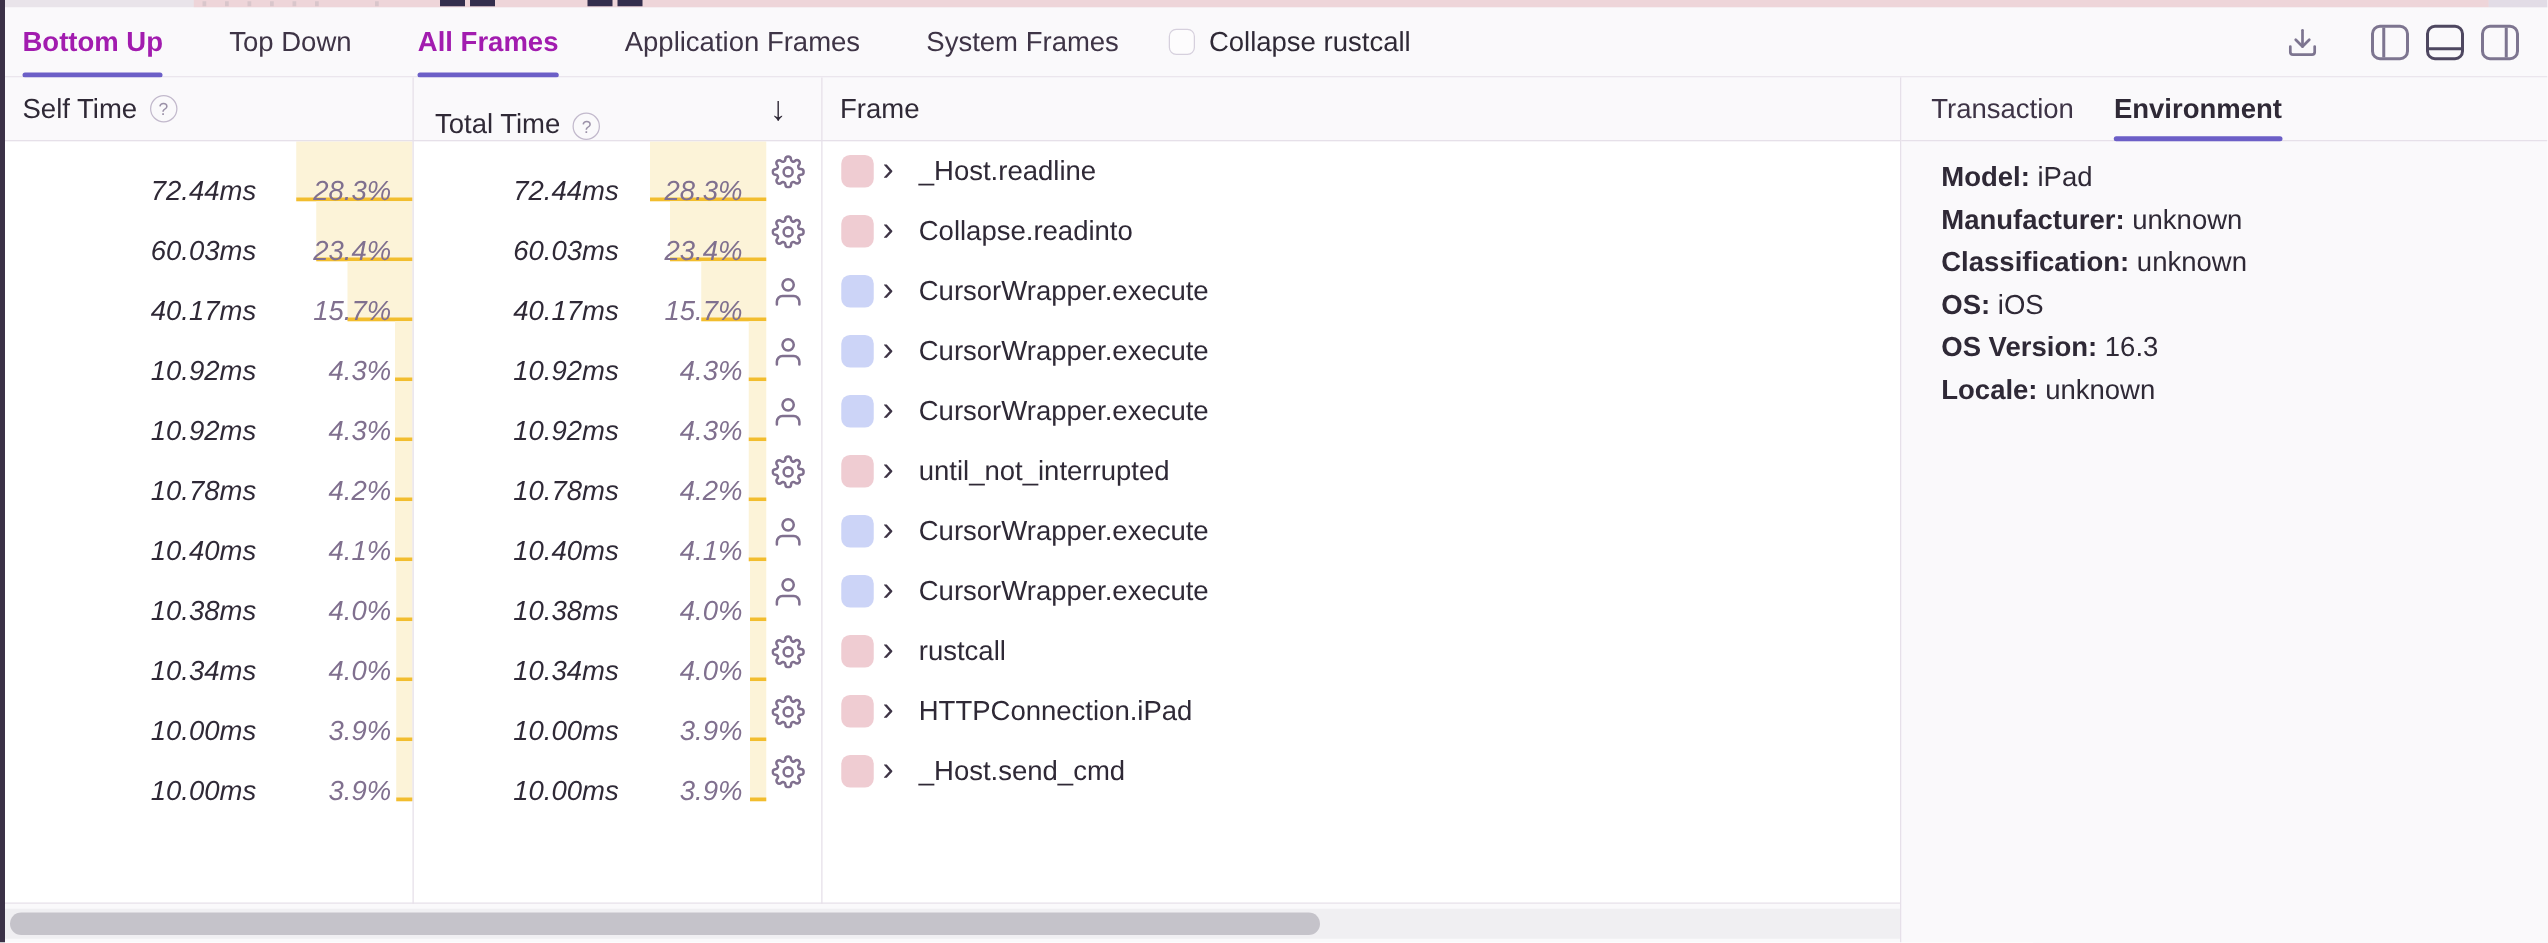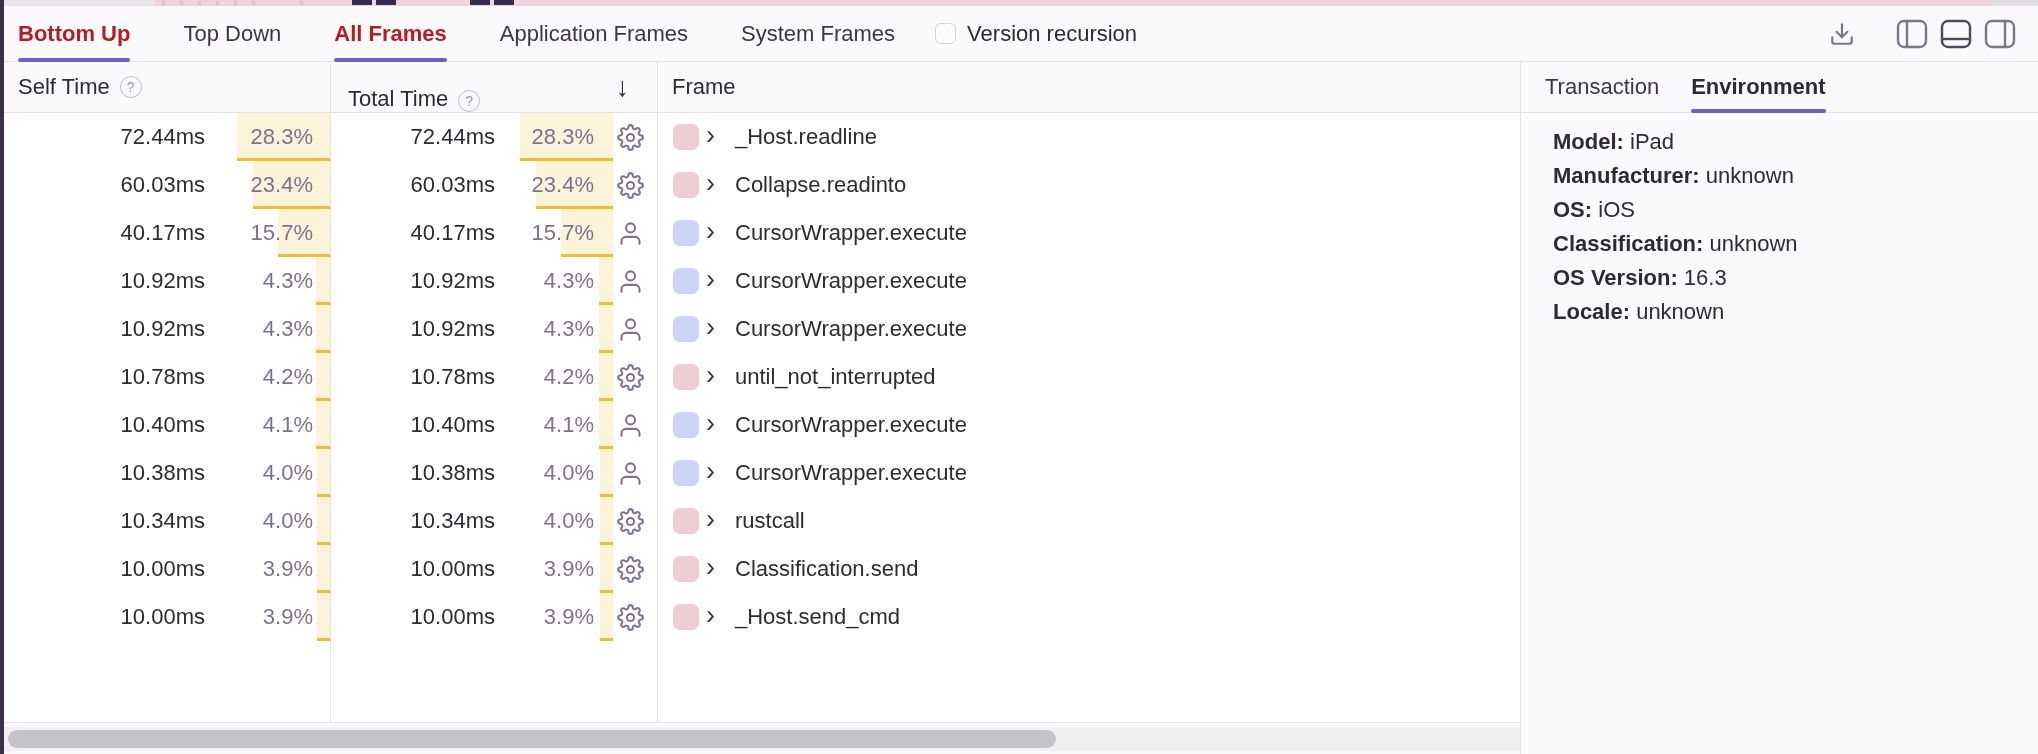--- a/index.html
+++ b/index.html
@@ -15,21 +15,21 @@
   #minimap .seg-lav{position:absolute;top:0;left:1991px;width:47px;height:6px;background:#e2dce6;}
   #minimap .mark{position:absolute;top:0;width:20px;height:5px;background:#332e4d;}
   #minimap .tick{position:absolute;top:1px;width:3px;height:4px;background:#d9c6cb;}
   
   #left-edge{position:absolute;left:0;top:0;width:4px;height:754px;background:#3b3147;z-index:60;}
   
   #tabbar{position:absolute;top:6px;left:0;width:2038px;height:56px;box-sizing:border-box;
     display:flex;align-items:center;padding:0 20px 0 18px;border-bottom:1px solid #e6e0e9;background:#faf9fb;}
   .tab{position:relative;height:100%;display:flex;align-items:center;font-size:22px;color:#3e3446;cursor:pointer;white-space:nowrap;}
   .tab + .tab{margin-left:53px;}
-  .tab.active{font-weight:700;color:#b91c1c;}
+  .tab.active{font-weight:700;color:#a21caf;}
   .tab.active::after{content:"";position:absolute;left:0;right:0;bottom:-1px;height:4px;border-radius:2px;background:#6c5fc7;}
   #collapse-wrap{display:flex;align-items:center;margin-left:40px;}
   #collapse-checkbox{width:21px;height:21px;border:1.5px solid #d6d0dd;border-radius:6px;background:#fdfcfd;box-sizing:border-box;cursor:pointer;}
   #collapse-label{margin-left:11px;font-size:22px;color:#2f2936;}
   #toolbar-icons{margin-left:auto;display:flex;align-items:center;}
   .icon-btn{width:36px;height:36px;display:flex;align-items:center;justify-content:center;cursor:pointer;color:#7d7590;}
   .icon-btn.darker{color:#4e4760;}
   .icon-btn + .icon-btn{margin-left:8px;}
   .icon-btn.first-gap{margin-left:34px;}
   
@@ -40,21 +40,21 @@
   #headerband .hcell{position:absolute;top:0;height:50px;display:flex;align-items:center;cursor:pointer;}
   .help-badge{display:inline-flex;align-items:center;justify-content:center;width:22px;height:22px;margin-left:10px;
     border:1.5px solid #c2b9cc;border-radius:50%;font-size:14px;font-weight:400;color:#9b91a8;box-sizing:border-box;}
   #sort-arrow{position:absolute;top:0;height:50px;left:600px;width:45px;display:flex;align-items:center;justify-content:center;
     font-size:27px;font-weight:400;color:#2f2936;cursor:pointer;}
   
   #rows{position:absolute;top:113px;left:0;width:1520px;height:610px;background:#ffffff;box-sizing:border-box;
     border-bottom:1px solid #e6e0e9;z-index:3;}
   .row{position:relative;height:48px;font-size:22px;}
   .bar{position:absolute;top:0;bottom:0;background:#fcf3d8;border-bottom:3px solid #f2bd2e;box-sizing:border-box;}
-  .cell{position:absolute;top:0;height:48px;line-height:48px;white-space:nowrap;}
+  .cell{position:absolute;top:16px;height:48px;line-height:48px;white-space:nowrap;font-style:italic;}
   .time{color:#2f2936;text-align:right;left:0;}
   .pct{color:#80708f;text-align:right;left:0;}
   .self-time{width:205px;}
   .self-pct{width:313px;}
   .total-time{width:495px;}
   .total-pct{width:594px;}
   .frame-kind{position:absolute;left:612px;width:36px;top:0;height:48px;display:flex;align-items:center;justify-content:center;color:#80708f;}
   .chip{position:absolute;left:673px;top:11px;width:26px;height:26px;border-radius:7px;}
   .chip.pink{background:#efccd2;}
   .chip.blue{background:#ccd4f7;}
@@ -117,21 +117,21 @@
       <span>All Frames</span>
     </div>
   <div class="tab">
       <span>Application Frames</span>
     </div>
   <div class="tab">
       <span>System Frames</span>
     </div>
   <div id="collapse-wrap">
     <div id="collapse-checkbox"></div>
-    <span id="collapse-label">Version recursion</span>
+    <span id="collapse-label">Collapse rustcall</span>
   </div>
   <div id="toolbar-icons">
     <div class="icon-btn">
       <svg width="26" height="26" viewBox="0 0 24 24" fill="none" stroke="currentColor" stroke-width="2" stroke-linecap="round" stroke-linejoin="round">
         <path d="M21 15v4a2 2 0 0 1-2 2H5a2 2 0 0 1-2-2v-4"></path>
           <polyline points="7 10 12 15 17 10"></polyline>
           <line x1="12" y1="15" x2="12" y2="3"></line>
       </svg>
     </div>
     <div class="icon-btn first-gap">
@@ -322,21 +322,21 @@
     <span class="cell pct self-pct">3.9%</span>
     <span class="cell time total-time">10.00ms</span>
     <span class="cell pct total-pct">3.9%</span>
     <span class="frame-kind">
         <svg width="27" height="27" viewBox="0 0 24 24">
           <use href="#icon-gear"></use>
         </svg>
       </span>
     <span class="chip pink"></span>
     <span class="chev">›</span>
-    <span class="fname">Classification.send</span>
+    <span class="fname">HTTPConnection.iPad</span>
   </div>
     <div class="row">
     <div class="bar bar-self" style="right: 1190px; width: 13px;"></div>
     <div class="bar bar-total" style="right: 907px; width: 13px;"></div>
     <span class="cell time self-time">10.00ms</span>
     <span class="cell pct self-pct">3.9%</span>
     <span class="cell time total-time">10.00ms</span>
     <span class="cell pct total-pct">3.9%</span>
     <span class="frame-kind">
         <svg width="27" height="27" viewBox="0 0 24 24">
@@ -358,22 +358,22 @@
     <div class="ptab">
         <span>Transaction</span>
       </div>
     <div class="ptab active">
         <span>Environment</span>
       </div>
   </div>
   <div id="panel-fields">
       <div class="field"><span class="flabel">Model:</span><span class="fvalue"> iPad</span></div>
       <div class="field"><span class="flabel">Manufacturer:</span><span class="fvalue"> unknown</span></div>
+      <div class="field"><span class="flabel">Classification:</span><span class="fvalue"> unknown</span></div>
       <div class="field"><span class="flabel">OS:</span><span class="fvalue"> iOS</span></div>
-      <div class="field"><span class="flabel">Classification:</span><span class="fvalue"> unknown</span></div>
       <div class="field"><span class="flabel">OS Version:</span><span class="fvalue"> 16.3</span></div>
       <div class="field"><span class="flabel">Locale:</span><span class="fvalue"> unknown</span></div>
     </div>
 </div>
 
 <div id="scroll-track">
   <div id="scroll-thumb"></div>
 </div>
 
 <div id="left-edge"></div>

